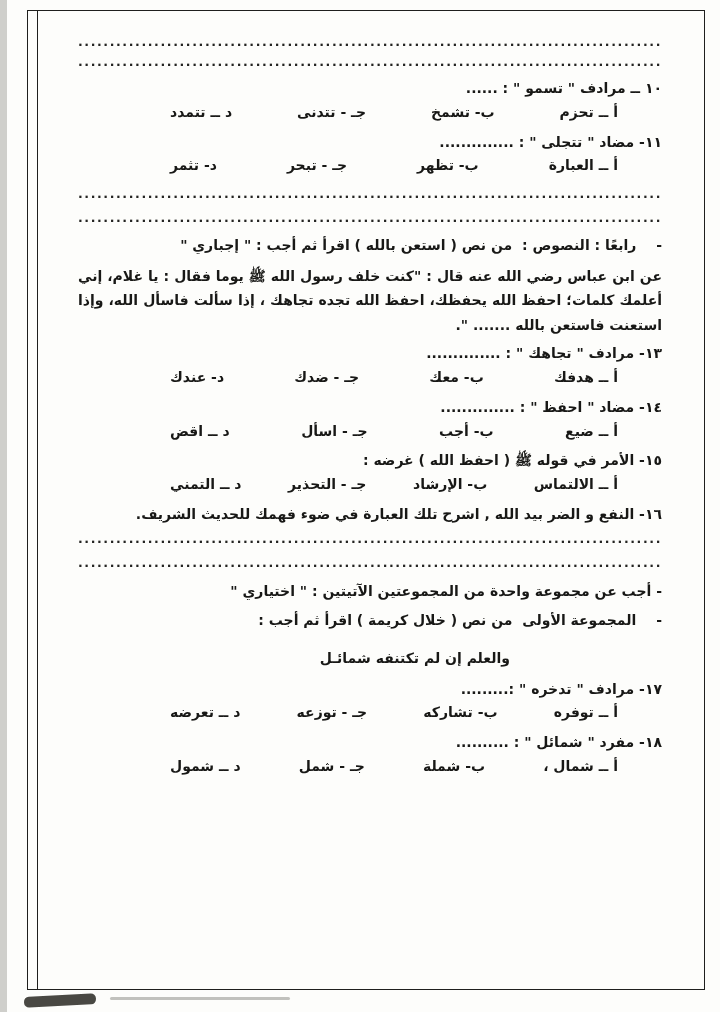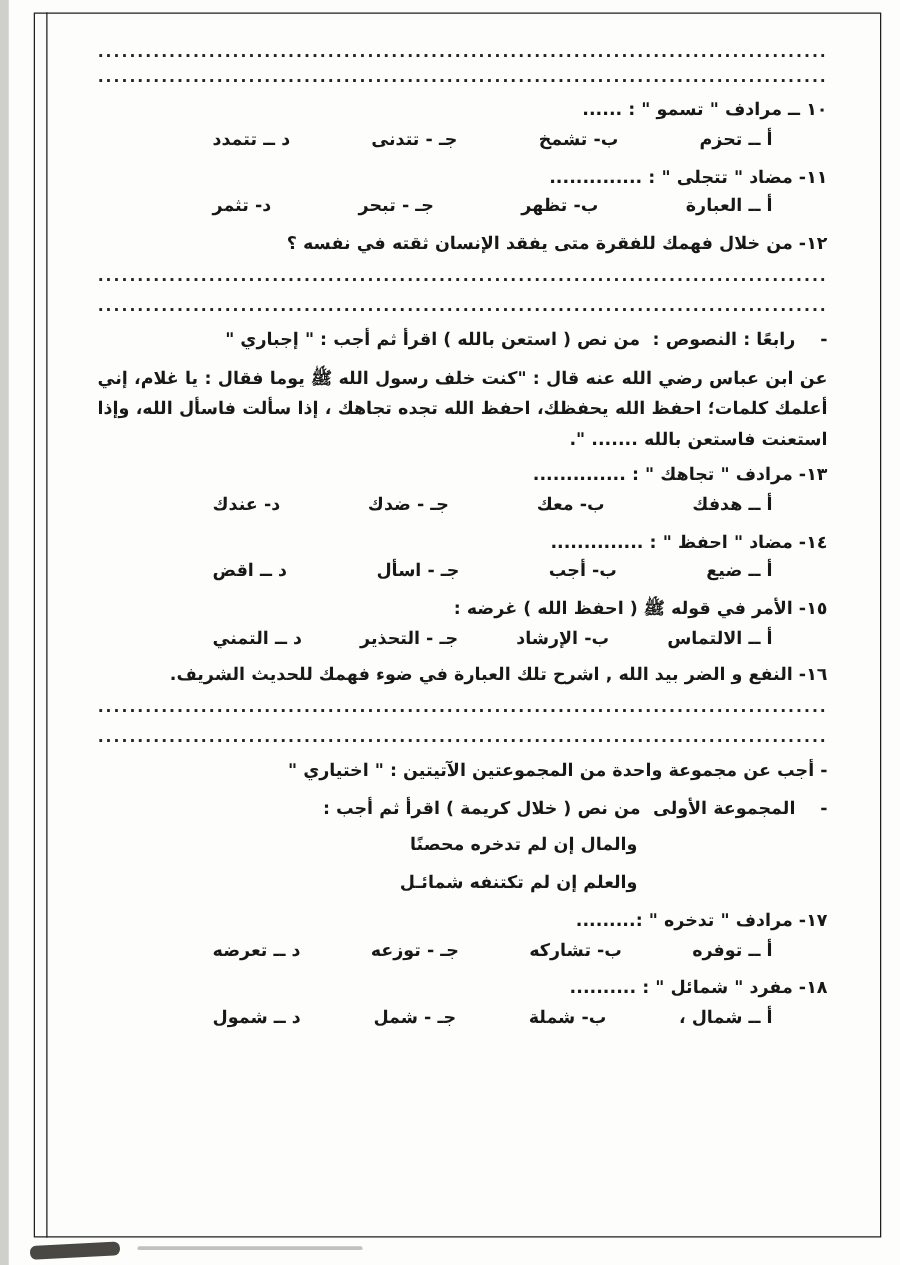--- a/index.html
+++ b/index.html
@@ -116,21 +116,20 @@
       <div class="q-text">١١- مضاد " تتجلى " : ..............</div>
       <div class="opts">
         <span>أ ــ العبارة</span>
         <span>ب- تظهر</span>
         <span>جـ - تبحر</span>
         <span>د- تثمر</span>
       </div>
     </div>
 
     <div class="answer-block">
-      <div class="q-text">١٢- من خلال فهمك للفقرة متى يفقد الإنسان ثقته في نفسه ؟</div>
       <div class="dotline">..........................................................................................................................................................................</div>
       <div class="dotline">..........................................................................................................................................................................</div>
     </div>
 
     <div class="hdr">
       <span class="dash">-</span>
       <span class="u">رابعًا : النصوص :</span>
       <span>من نص ( استعن بالله ) اقرأ ثم أجب : " إجباري "</span>
     </div>
 
@@ -177,21 +176,20 @@
     </div>
 
     <div class="hdr">
       <span class="dash">-</span>
       <span class="u">المجموعة الأولى</span>
       <span>من نص ( خلال كريمة ) اقرأ ثم أجب :</span>
     </div>
 
     <div class="poetry-block">
       <div class="verse">
-        <span>والمال إن لم تدخره محصنًا</span>
       </div>
       <div class="verse">
         <span>والعلم إن لم تكتنفه شمائـل</span>
       </div>
     </div>
 
     <div>
       <div class="q-text">١٧- مرادف " تدخره " :.........</div>
       <div class="opts">
         <span>أ ــ توفره</span>

